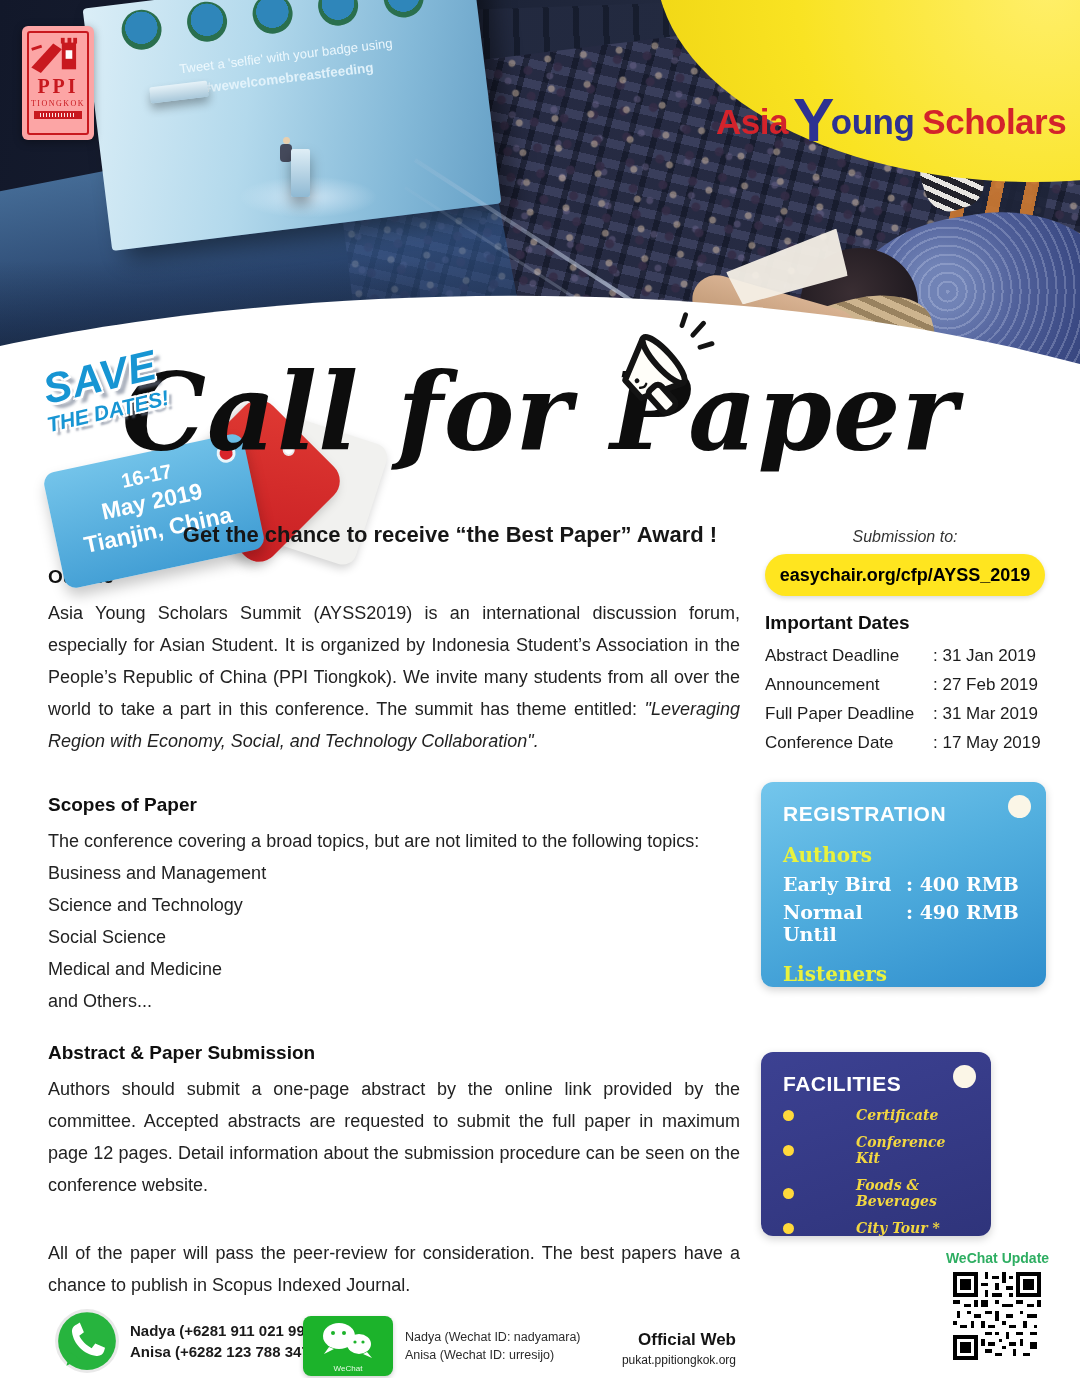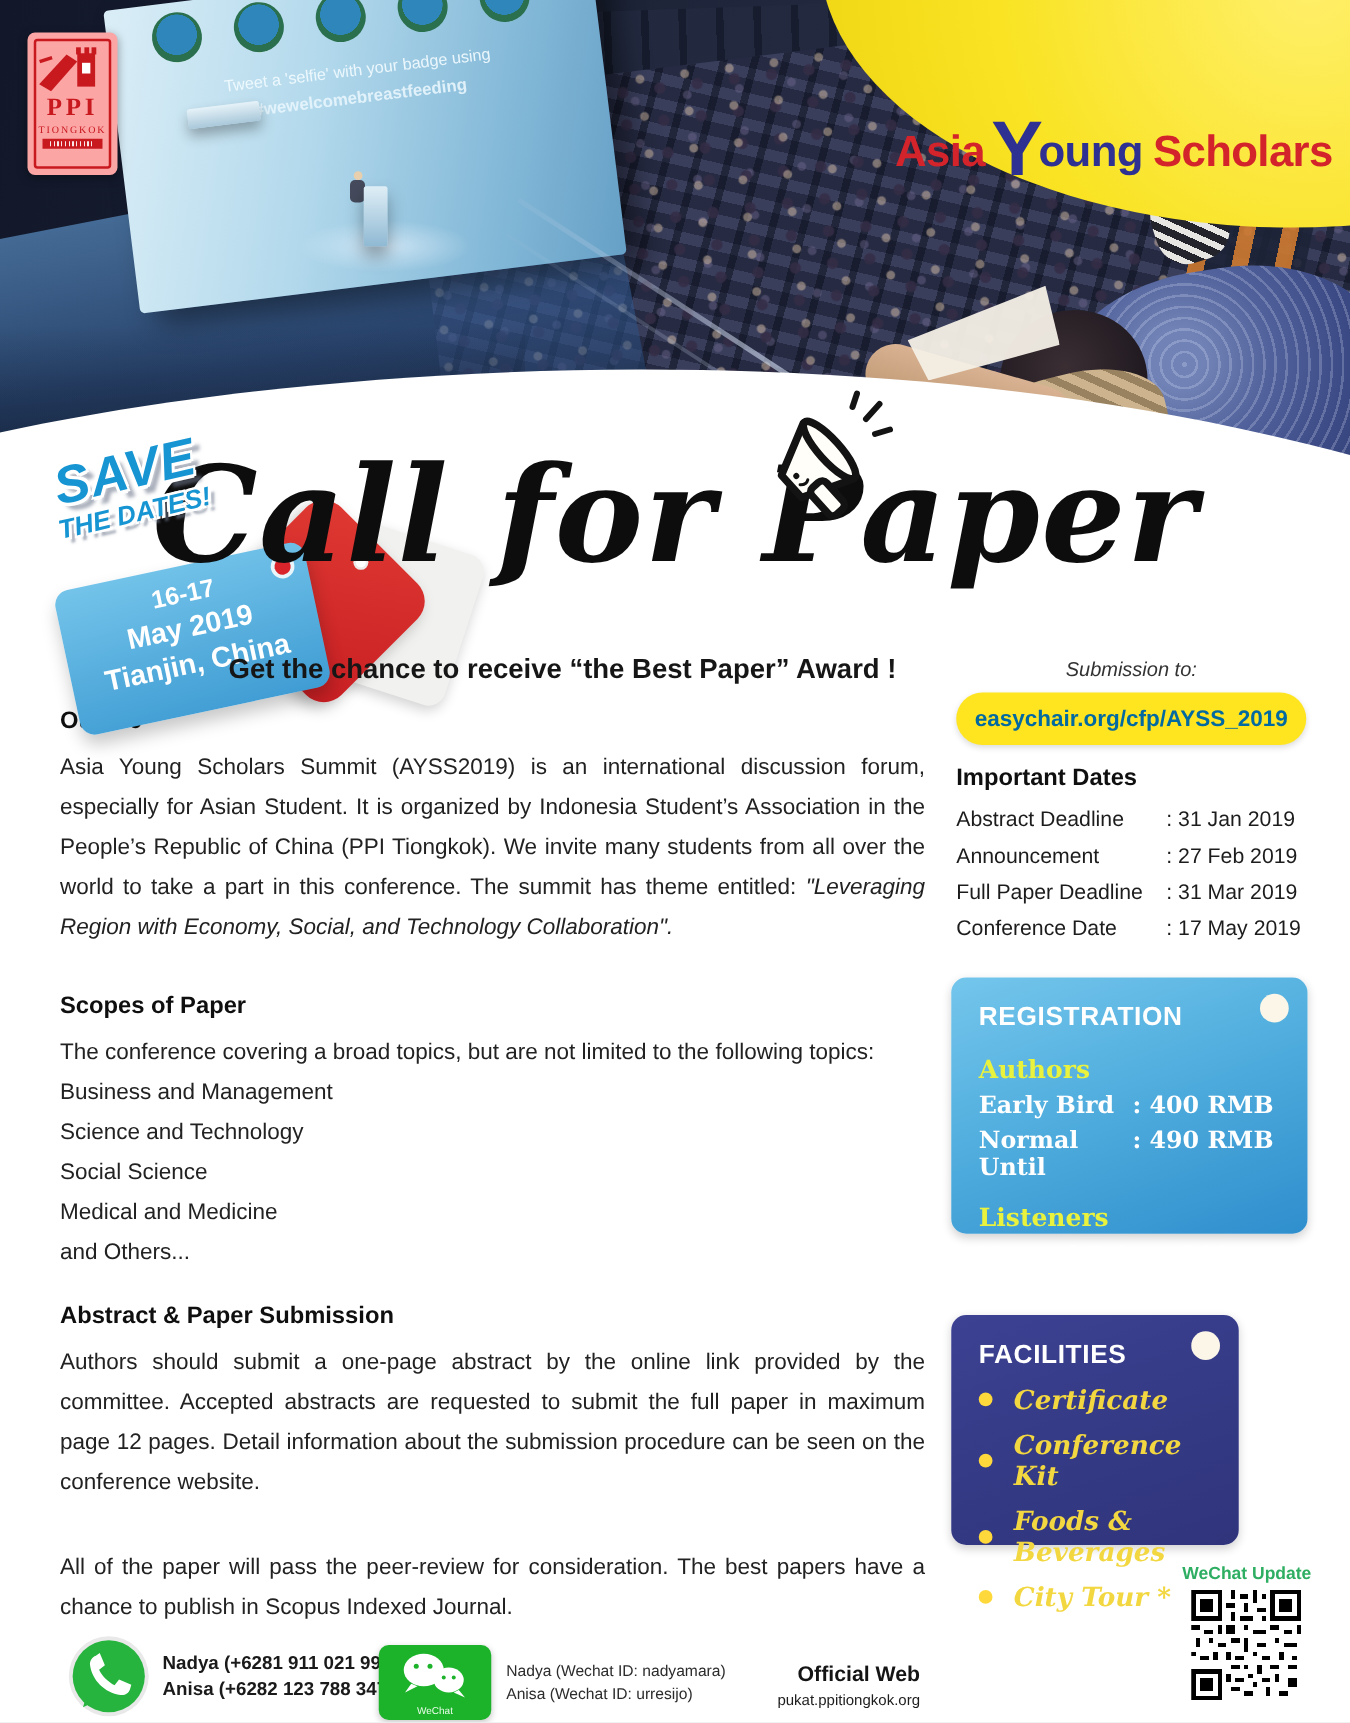--- a/index.html
+++ b/index.html
@@ -125,21 +125,21 @@
   .theme-italic{font-style:italic;}
   .sec-outline{top:566px;}
   .sec-scopes{top:794px;}
   .sec-abstract{top:1042px;}
   .para2{margin-top:36px;}
 
   
   .submission{position:absolute;left:765px;top:528px;width:280px;z-index:5;text-align:center;}
   .sub-label{font-size:16px;font-style:italic;color:#333;}
   .sub-pill{margin-top:8px;height:42px;border-radius:21px;background:#ffe51f;display:flex;align-items:center;
-       justify-content:center;font-size:18px;font-weight:bold;color:#0369a1;box-shadow:0 2px 5px rgba(0,0,0,.15);cursor:pointer;}
+       justify-content:center;font-size:18px;font-weight:bold;color:#000000;box-shadow:0 2px 5px rgba(0,0,0,.15);cursor:pointer;}
   .dates{position:absolute;left:765px;top:612px;width:280px;}
   .dates h3{margin:0 0 7px 0;font-size:19px;font-weight:bold;color:#0f0f0f;}
   .d-row{display:flex;height:29px;align-items:center;font-size:17px;color:#1c1c1c;}
   .d-label{flex:1;}
   .d-val{width:112px;}
 
   .reg-card{position:absolute;left:761px;top:782px;width:285px;height:205px;border-radius:12px;box-sizing:border-box;
        padding:20px 22px;background:linear-gradient(160deg,#74c6ec 0%,#51aede 45%,#2f8ecd 100%);
        box-shadow:0 3px 8px rgba(0,0,0,.18);}
   .c-dot{position:absolute;top:13px;right:15px;width:23px;height:23px;border-radius:50%;background:#fbf6e7;}
@@ -148,21 +148,21 @@
   .r-row{display:flex;font-family:"DejaVu Serif","Liberation Serif",serif;font-weight:bold;font-size:19px;color:#fff;margin-top:6px;}
   .r-label{flex:1;}
   .r-val{width:118px;}
   .reg-single{margin-top:7px;font-family:"DejaVu Serif","Liberation Serif",serif;font-weight:bold;font-size:19px;color:#fff;}
   .reg-note{margin-top:13px;font-size:13px;font-style:italic;color:rgba(255,255,255,.72);line-height:17px;}
 
   .fac-card{position:absolute;left:761px;top:1052px;width:230px;height:184px;border-radius:12px;box-sizing:border-box;
        padding:20px 22px;background:linear-gradient(160deg,#3c4192,#2f347b);box-shadow:0 3px 8px rgba(0,0,0,.18);}
   .f-item{display:flex;align-items:center;gap:17px;margin-top:11px;}
   .f-dot{width:11px;height:11px;border-radius:50%;background:#ffd93b;flex:none;}
-  .f-text{font-family:"DejaVu Serif","Liberation Serif",serif;font-weight:bold;font-style:italic;font-size:21px;color:#f2d741;}
+  .f-text{font-family:"DejaVu Serif","Liberation Serif",serif;font-weight:bold;font-style:italic;font-size:14px;color:#f2d741;margin-left:45px;}
 
   .wechat-update{position:absolute;left:940px;top:1250px;width:115px;text-align:center;font-size:14px;font-weight:bold;color:#2eae62;}
   .qr{position:absolute;left:953px;top:1272px;width:88px;height:88px;background:#fff;}
 
   
   .wa-icon{position:absolute;left:54px;top:1308px;width:66px;height:66px;}
   .wa-text{position:absolute;left:130px;top:1320px;font-size:15px;font-weight:bold;color:#1a1a1a;line-height:21px;}
   .wc-logo{position:absolute;left:303px;top:1316px;width:90px;height:60px;border-radius:8px;background:#1cb32b;
        box-shadow:0 2px 5px rgba(0,0,0,.2);}
   .wc-label{position:absolute;left:0;bottom:3px;width:100%;text-align:center;font-size:8px;color:#eafbe9;}

